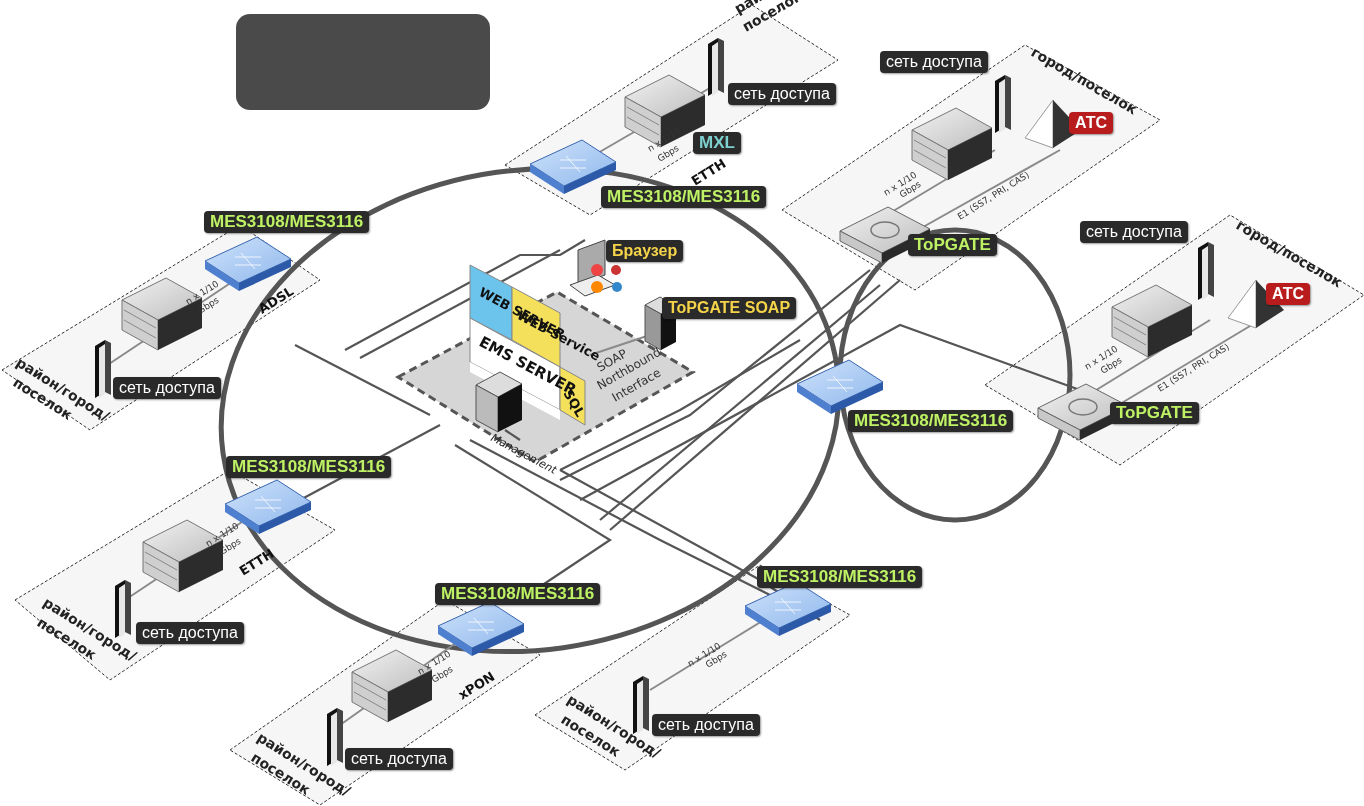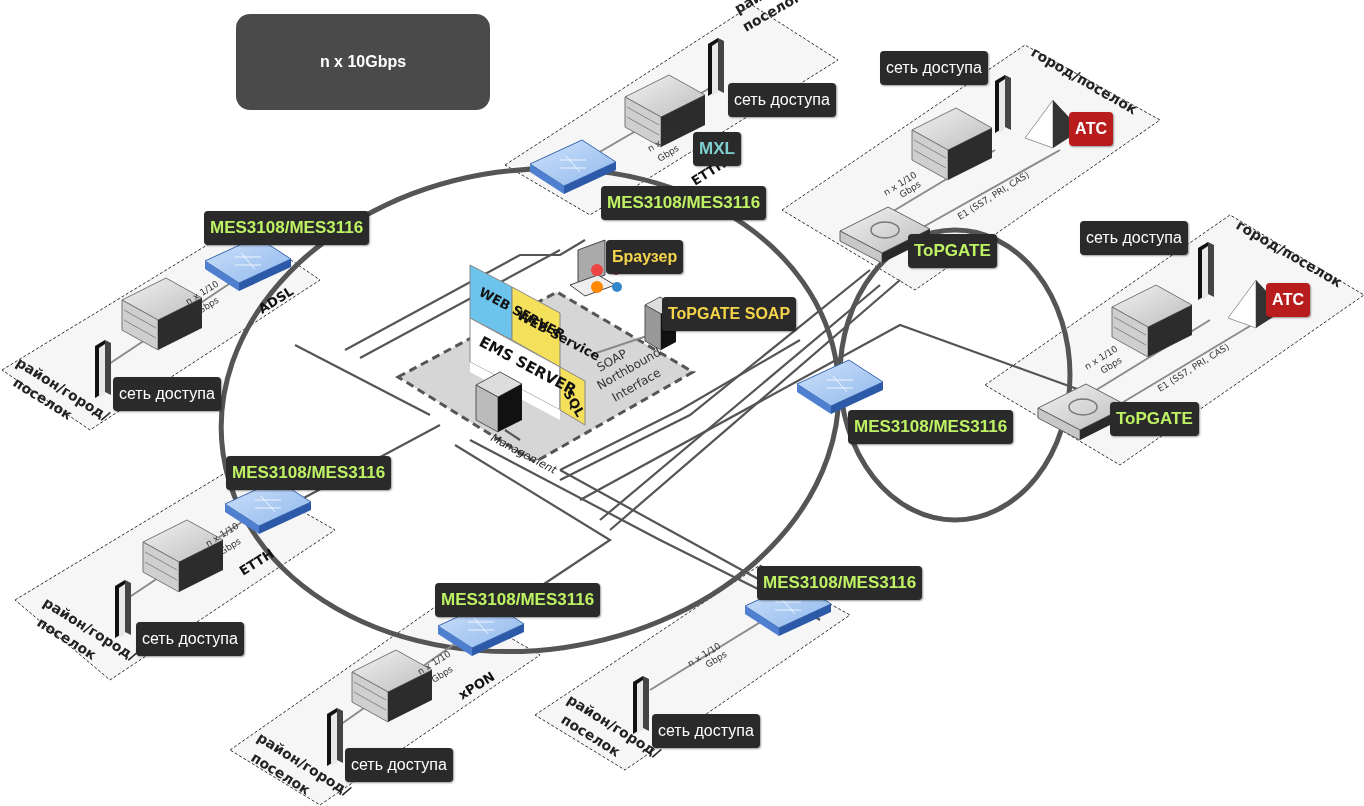--- a/index.html
+++ b/index.html
@@ -9,21 +9,21 @@
   .link { fill:none; stroke:#555; stroke-width:2.2; }
   .link-light { fill:none; stroke:#8a8a8a; stroke-width:2; }
   .zone { fill:#f6f6f6; stroke:#333; stroke-width:1; stroke-dasharray:3 2; }
   .mgmt-zone { fill:#d6d6d6; stroke:#555; stroke-width:3; stroke-dasharray:8 5; }
   .zone-text { font-family:"DejaVu Sans", sans-serif; font-size:14px; fill:#222; font-weight:bold; }
   .small-text { font-family:"DejaVu Sans", sans-serif; font-size:9px; fill:#333; }
   .tech-text { font-family:"DejaVu Sans", sans-serif; font-size:13px; fill:#111; font-weight:bold; }
   .mgmt-text { font-family:"DejaVu Sans", sans-serif; font-size:11px; fill:#222; font-style:italic; }
   .soap-text { font-family:"DejaVu Sans", sans-serif; font-size:12px; fill:#333; }
 
-  .label { position:absolute; background:#2a2a2a; border-radius:4px; padding:7px 6px; white-space:nowrap;
+  .label { position:absolute; background:#2a2a2a; border-radius:4px; padding:1px 6px; white-space:nowrap;
            font-family:"Liberation Sans", sans-serif; font-weight:bold; line-height:20px; box-shadow:1px 1px 2px rgba(0,0,0,.4); }
   .label.mes { color:#bef264; font-size:17px; }
   .label.access { color:#ffffff; font-size:16px; font-weight:normal; }
   .label.atc { color:#ffffff; font-size:16px; background:#b91c1c; }
   .label.yellow { color:#f5d44a; font-size:16px; }
   .title-box { position:absolute; left:236px; top:14px; width:254px; height:96px; background:#4a4a4a; border-radius:14px;
                color:#fff; font-family:"Liberation Sans", sans-serif; font-weight:bold; font-size:16px; line-height:24px;
                text-align:center; display:flex; flex-direction:column; justify-content:center; }
 </style>
 </head>
@@ -212,21 +212,20 @@
   <text class="small-text" x="708" y="668" transform="rotate(-32 708 668)"><tspan>Gbps</tspan></text>
   <text class="small-text" x="886" y="196" transform="rotate(-32 886 196)"><tspan>n x 1/10</tspan></text>
   <text class="small-text" x="902" y="198" transform="rotate(-32 902 198)"><tspan>Gbps</tspan></text>
   <text class="small-text" x="960" y="220" transform="rotate(-32 960 220)"><tspan>E1 (SS7, PRI, CAS)</tspan></text>
   <text class="small-text" x="1087" y="370" transform="rotate(-32 1087 370)"><tspan>n x 1/10</tspan></text>
   <text class="small-text" x="1103" y="374" transform="rotate(-32 1103 374)"><tspan>Gbps</tspan></text>
   <text class="small-text" x="1160" y="392" transform="rotate(-32 1160 392)"><tspan>E1 (SS7, PRI, CAS)</tspan></text>
 </svg>
 
 <div class="title-box">
-  <div>n x 10Gbps</div>
 </div>
 
 <div class="label mes" style="left:601px; top:186px;">MES3108/MES3116</div>
 <div class="label mes" style="left:204px; top:211px;">MES3108/MES3116</div>
 <div class="label mes" style="left:226px; top:456px;">MES3108/MES3116</div>
 <div class="label mes" style="left:435px; top:583px;">MES3108/MES3116</div>
 <div class="label mes" style="left:757px; top:566px;">MES3108/MES3116</div>
 <div class="label mes" style="left:848px; top:410px;">MES3108/MES3116</div>
 
 <div class="label mes" style="left:693px; top:132px; color:#7ed0d0;">MXL</div>

